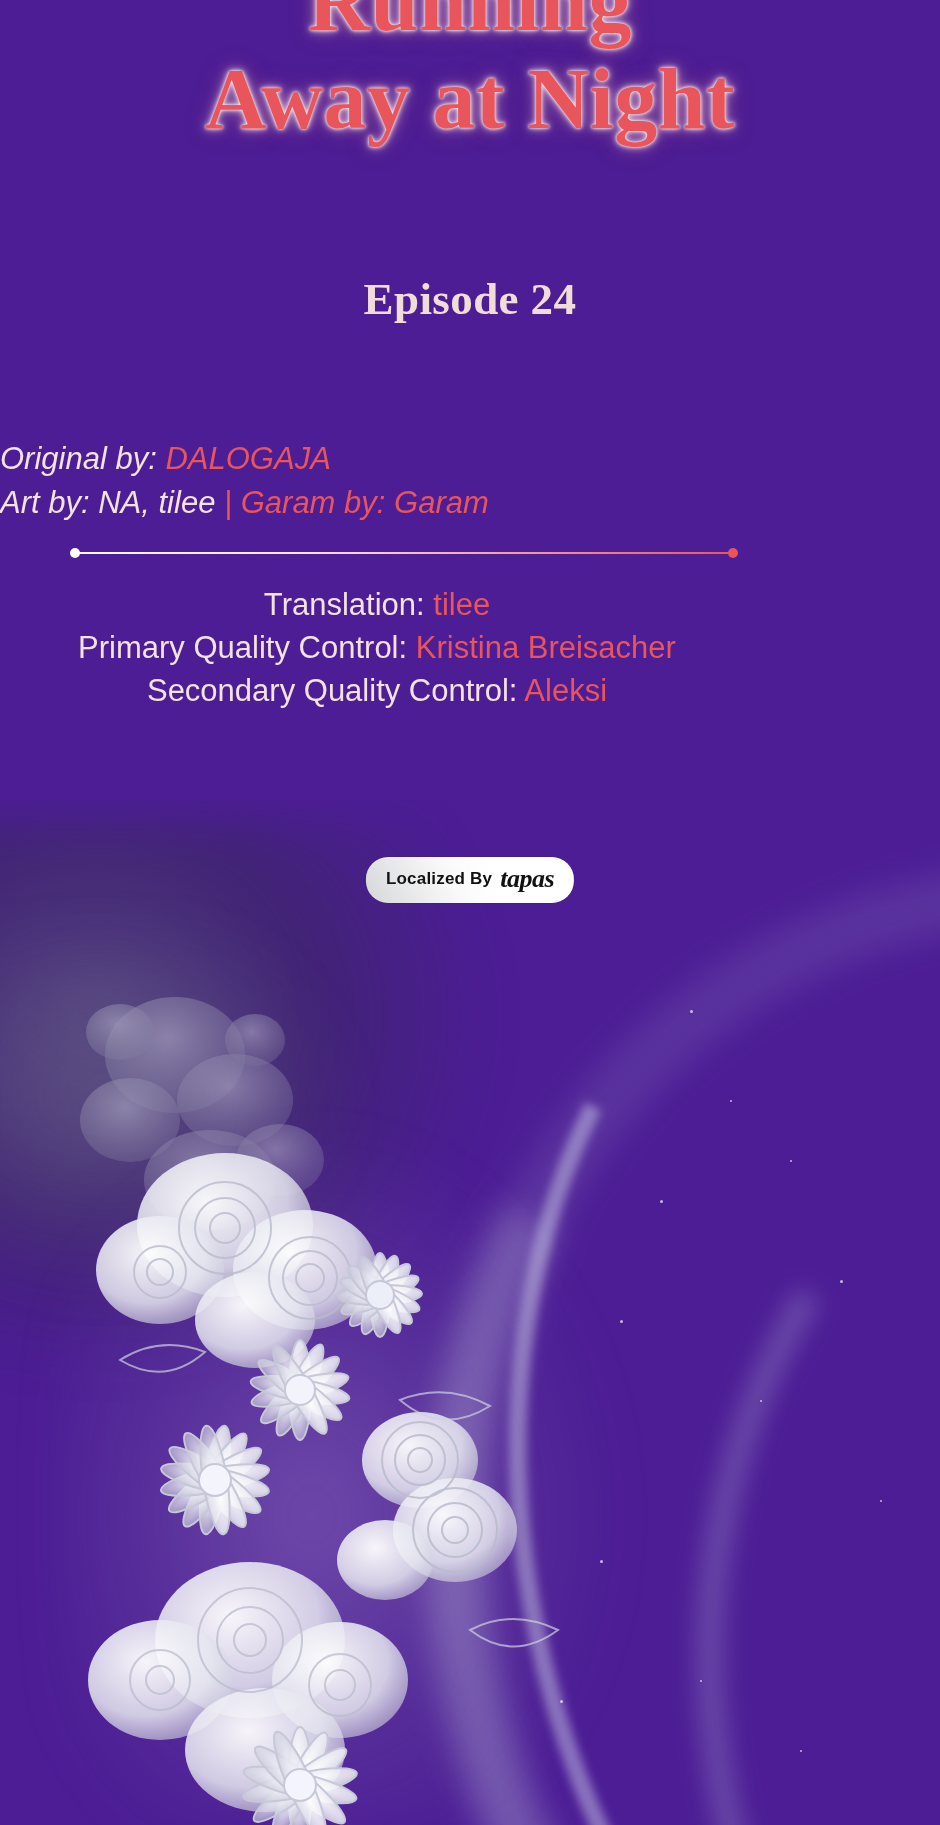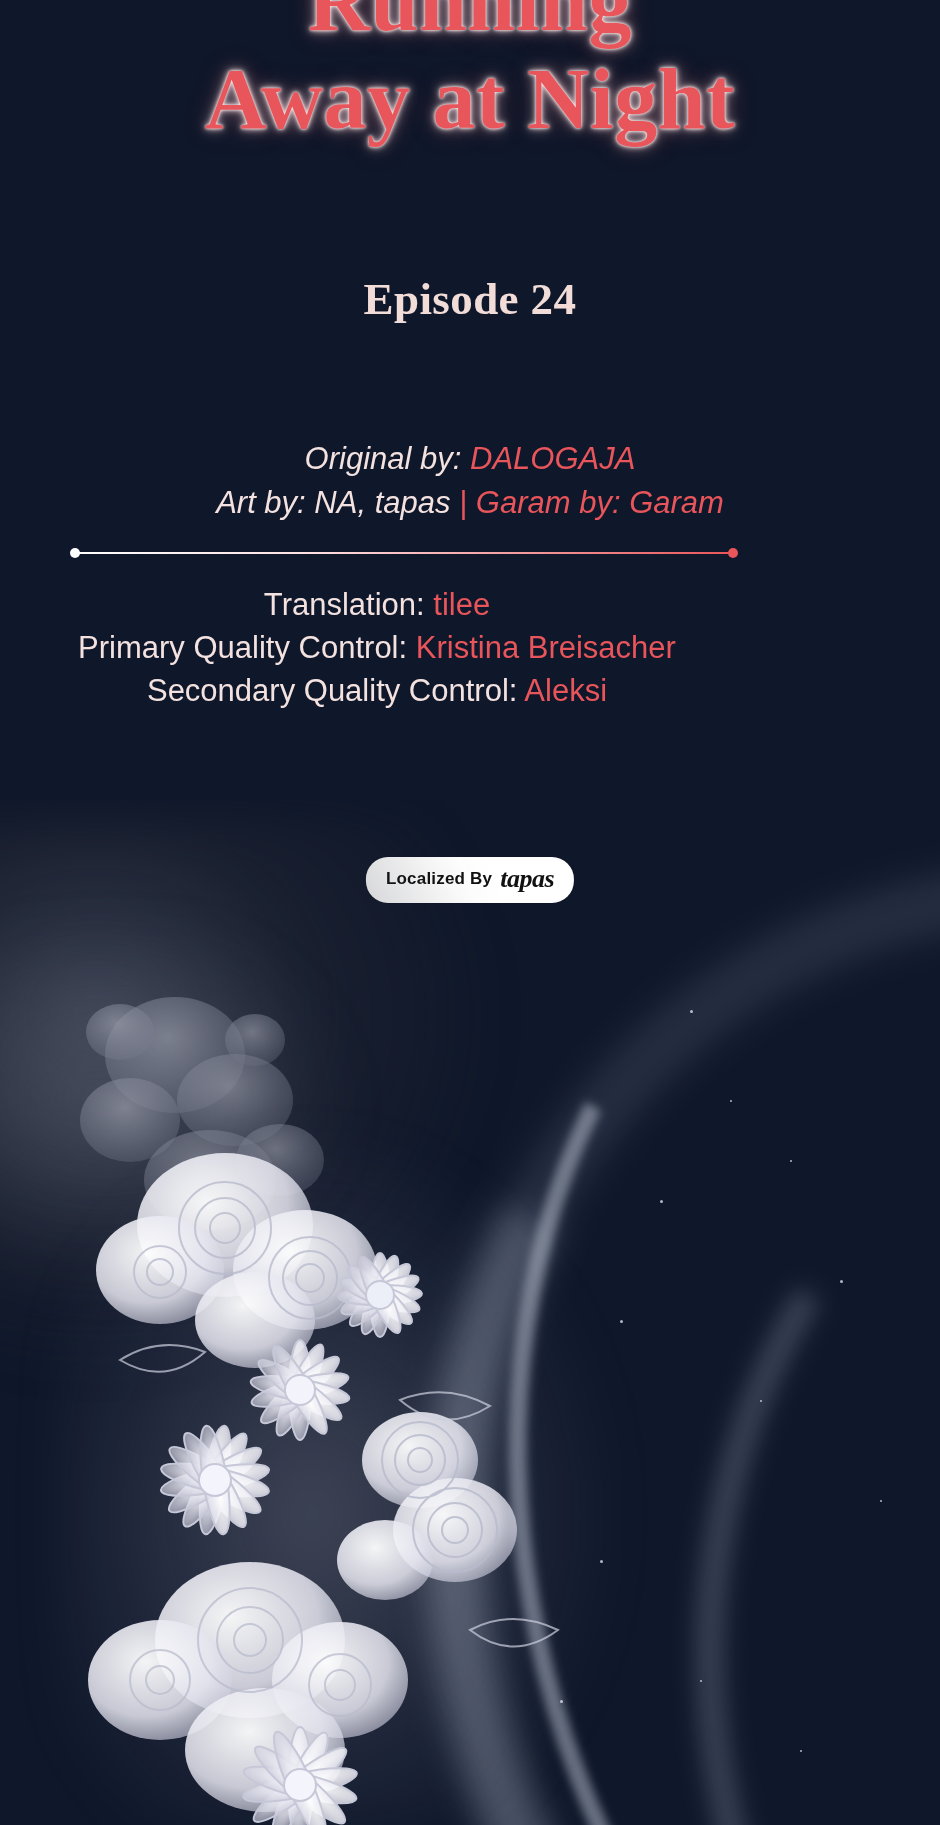--- a/index.html
+++ b/index.html
@@ -12,21 +12,21 @@
     height: 1825px;
     overflow: hidden;
     font-family: "Liberation Sans", sans-serif;
     position: relative;
   }
 
   .page {
     position: relative;
     width: 940px;
     height: 1825px;
-    background: #0f172a;
+    background: #4c1d95;
     overflow: hidden;
   }
 
   
   .title-block {
     position: absolute;
     top: -48px;
     left: 0;
     width: 940px;
     text-align: center;
@@ -59,21 +59,21 @@
     color: #f2dcd8;
     letter-spacing: 0.4px;
   }
 
   
   .creators {
     position: absolute;
     top: 437px;
     left: 0;
     width: 940px;
-    text-align: center;
+    text-align: left;
     font-family: "Liberation Sans", sans-serif;
     font-style: italic;
     font-size: 31px;
     line-height: 44px;
     color: #f3e2df;
   }
   .creators .hl {
     color: #e8555a;
     font-style: italic;
   }
@@ -260,21 +260,21 @@
 
   <div class="episode">Episode 24</div>
 
   <div class="creators">
     <div>
       <span>Original by:</span>
       <span class="hl">DALOGAJA</span>
     </div>
     <div>
       <span>Art by:</span>
-      <span>NA, tapas</span>
+      <span>NA, tilee</span>
       <span class="hl">|</span>
       <span class="hl">Garam by:</span>
       <span class="hl">Garam</span>
     </div>
   </div>
 
   <div class="divider">
     <span class="dot left"></span>
     <span class="bar"></span>
     <span class="dot right"></span>

